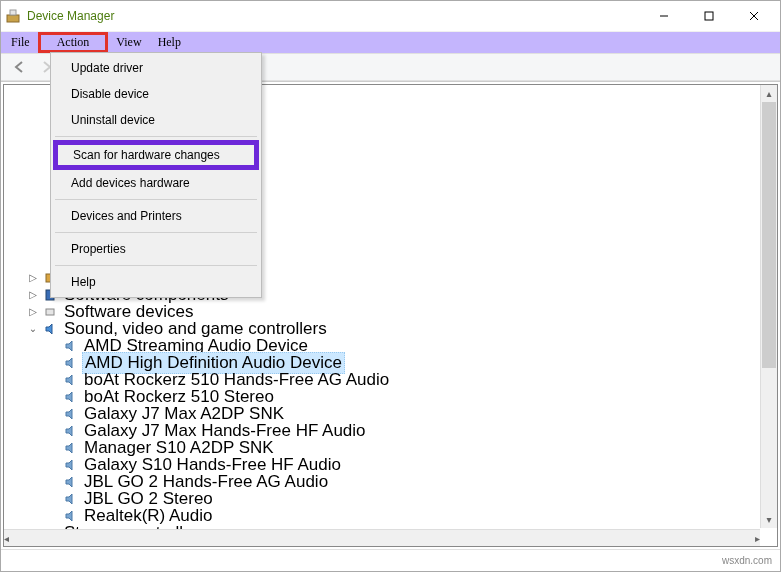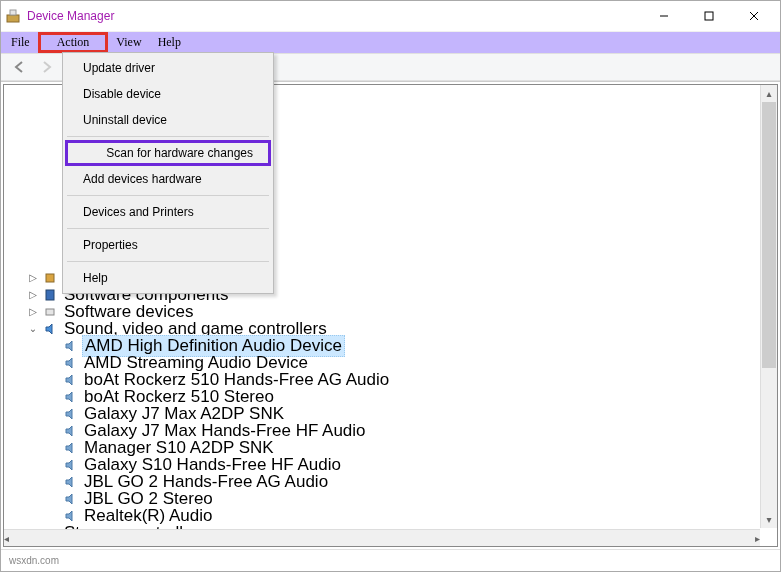--- a/index.html
+++ b/index.html
@@ -24,21 +24,21 @@
       height: 30px;
       display: flex;
       align-items: center;
       padding: 0 4px;
       background: #fff;
     }
     .titlebar .app-icon {
       width: 16px; height: 16px; margin-right: 6px;
       display: inline-flex; align-items: center; justify-content: center;
     }
-    .titlebar .title { flex: 1; font-size: 12px; color: #a21caf; }
+    .titlebar .title { flex: 1; font-size: 12px; color: #4d7c0f; }
     .win-controls { display: flex; }
     .win-btn {
       width: 45px; height: 28px;
       display: flex; align-items: center; justify-content: center;
       font-size: 14px; color: #000;
     }
     .menubar {
       height: 22px;
       display: flex;
       align-items: center;
@@ -112,57 +112,56 @@
     .node-label.selected {
       background: #cce8ff;
       border: 1px dotted #99c9ef;
     }
     .indent-1 { padding-left: 22px; }
     .indent-2 { padding-left: 42px; }
 
     .dropdown-menu {
       position: absolute;
       top: 52px;
-      left: 62px;
+      left: 50px;
       width: 212px;
       background: #f0f0f0;
       border: 1px solid #bcbcbc;
       box-shadow: 3px 3px 3px rgba(0,0,0,0.15);
       z-index: 100;
       padding: 2px;
     }
     .dropdown-item {
       padding: 6px 18px;
       font-size: 12px;
       cursor: default;
     }
     .dropdown-sep {
       height: 1px;
       background: #d0d0d0;
       margin: 3px 2px;
     }
     .dropdown-item.highlighted-red {
-      border: 3px solid #6d28d9;
+      border: 5px solid #6d28d9;
       padding: 3px 15px;
-      text-align: right;
     }
     .scrollbar-v {
       position: absolute; right: 0; top: 0; bottom: 18px; width: 17px;
       background: #f0f0f0; border-left: 1px solid #ddd;
     }
     .scroll-btn { height: 17px; display:flex;align-items:center;justify-content:center;color:#666;font-size:10px;}
     .scroll-thumb { position:absolute; top:17px; left:1px; right:1px; height:60%; background:#cdcdcd;}
     .scrollbar-h {
       position: absolute; left:0; right:17px; bottom:0; height:17px;
       background:#f0f0f0; border-top:1px solid #ddd;
       display:flex; justify-content:space-between;
     }
     .statusbar {
       height: 22px; border-top:1px solid #e0e0e0;
-      display:flex; justify-content:flex-start; align-items:center;
+      display:flex; justify-content:flex-end; align-items:center;
       padding: 0 8px; font-size:10px; color:#888;
     }
   </style>
 </head>
 <body>
 
 <div class="window">
 
   <div class="titlebar">
     <span class="app-icon">
@@ -252,35 +251,35 @@
         <span class="node-icon">
             <svg width="12" height="12">
               <path d="M2 4 L5 4 L8 1 L8 11 L5 8 L2 8 Z" fill="#4a90d9" stroke="#2a5a94"></path>
             </svg>
           </span>
         <span class="node-label">Sound, video and game controllers</span>
       </div>
 
       <div class="tree-node indent-2">
         <span class="twisty none"></span>
+          <span class="node-icon">
+            <svg width="12" height="12">
+              <path d="M2 4 L5 4 L8 1 L8 11 L5 8 L2 8 Z" fill="#7aa6d1" stroke="#4a78a6"></path>
+            </svg>
+          </span>
+        <span class="node-label">AMD Streaming Audio Device</span>
+      </div>
+      <div class="tree-node indent-2">
+        <span class="twisty none"></span>
         <span class="node-icon">
             <svg width="12" height="12">
               <path d="M2 4 L5 4 L8 1 L8 11 L5 8 L2 8 Z" fill="#7aa6d1" stroke="#4a78a6"></path>
             </svg>
           </span>
         <span class="node-label selected">AMD High Definition Audio Device</span>
-      </div>
-      <div class="tree-node indent-2">
-        <span class="twisty none"></span>
-          <span class="node-icon">
-            <svg width="12" height="12">
-              <path d="M2 4 L5 4 L8 1 L8 11 L5 8 L2 8 Z" fill="#7aa6d1" stroke="#4a78a6"></path>
-            </svg>
-          </span>
-        <span class="node-label">AMD Streaming Audio Device</span>
       </div>
       <div class="tree-node indent-2">
         <span class="twisty none"></span>
           <span class="node-icon">
             <svg width="12" height="12">
               <path d="M2 4 L5 4 L8 1 L8 11 L5 8 L2 8 Z" fill="#7aa6d1" stroke="#4a78a6"></path>
             </svg>
           </span>
         <span class="node-label">boAt Rockerz 510 Hands-Free AG Audio</span>
       </div>

